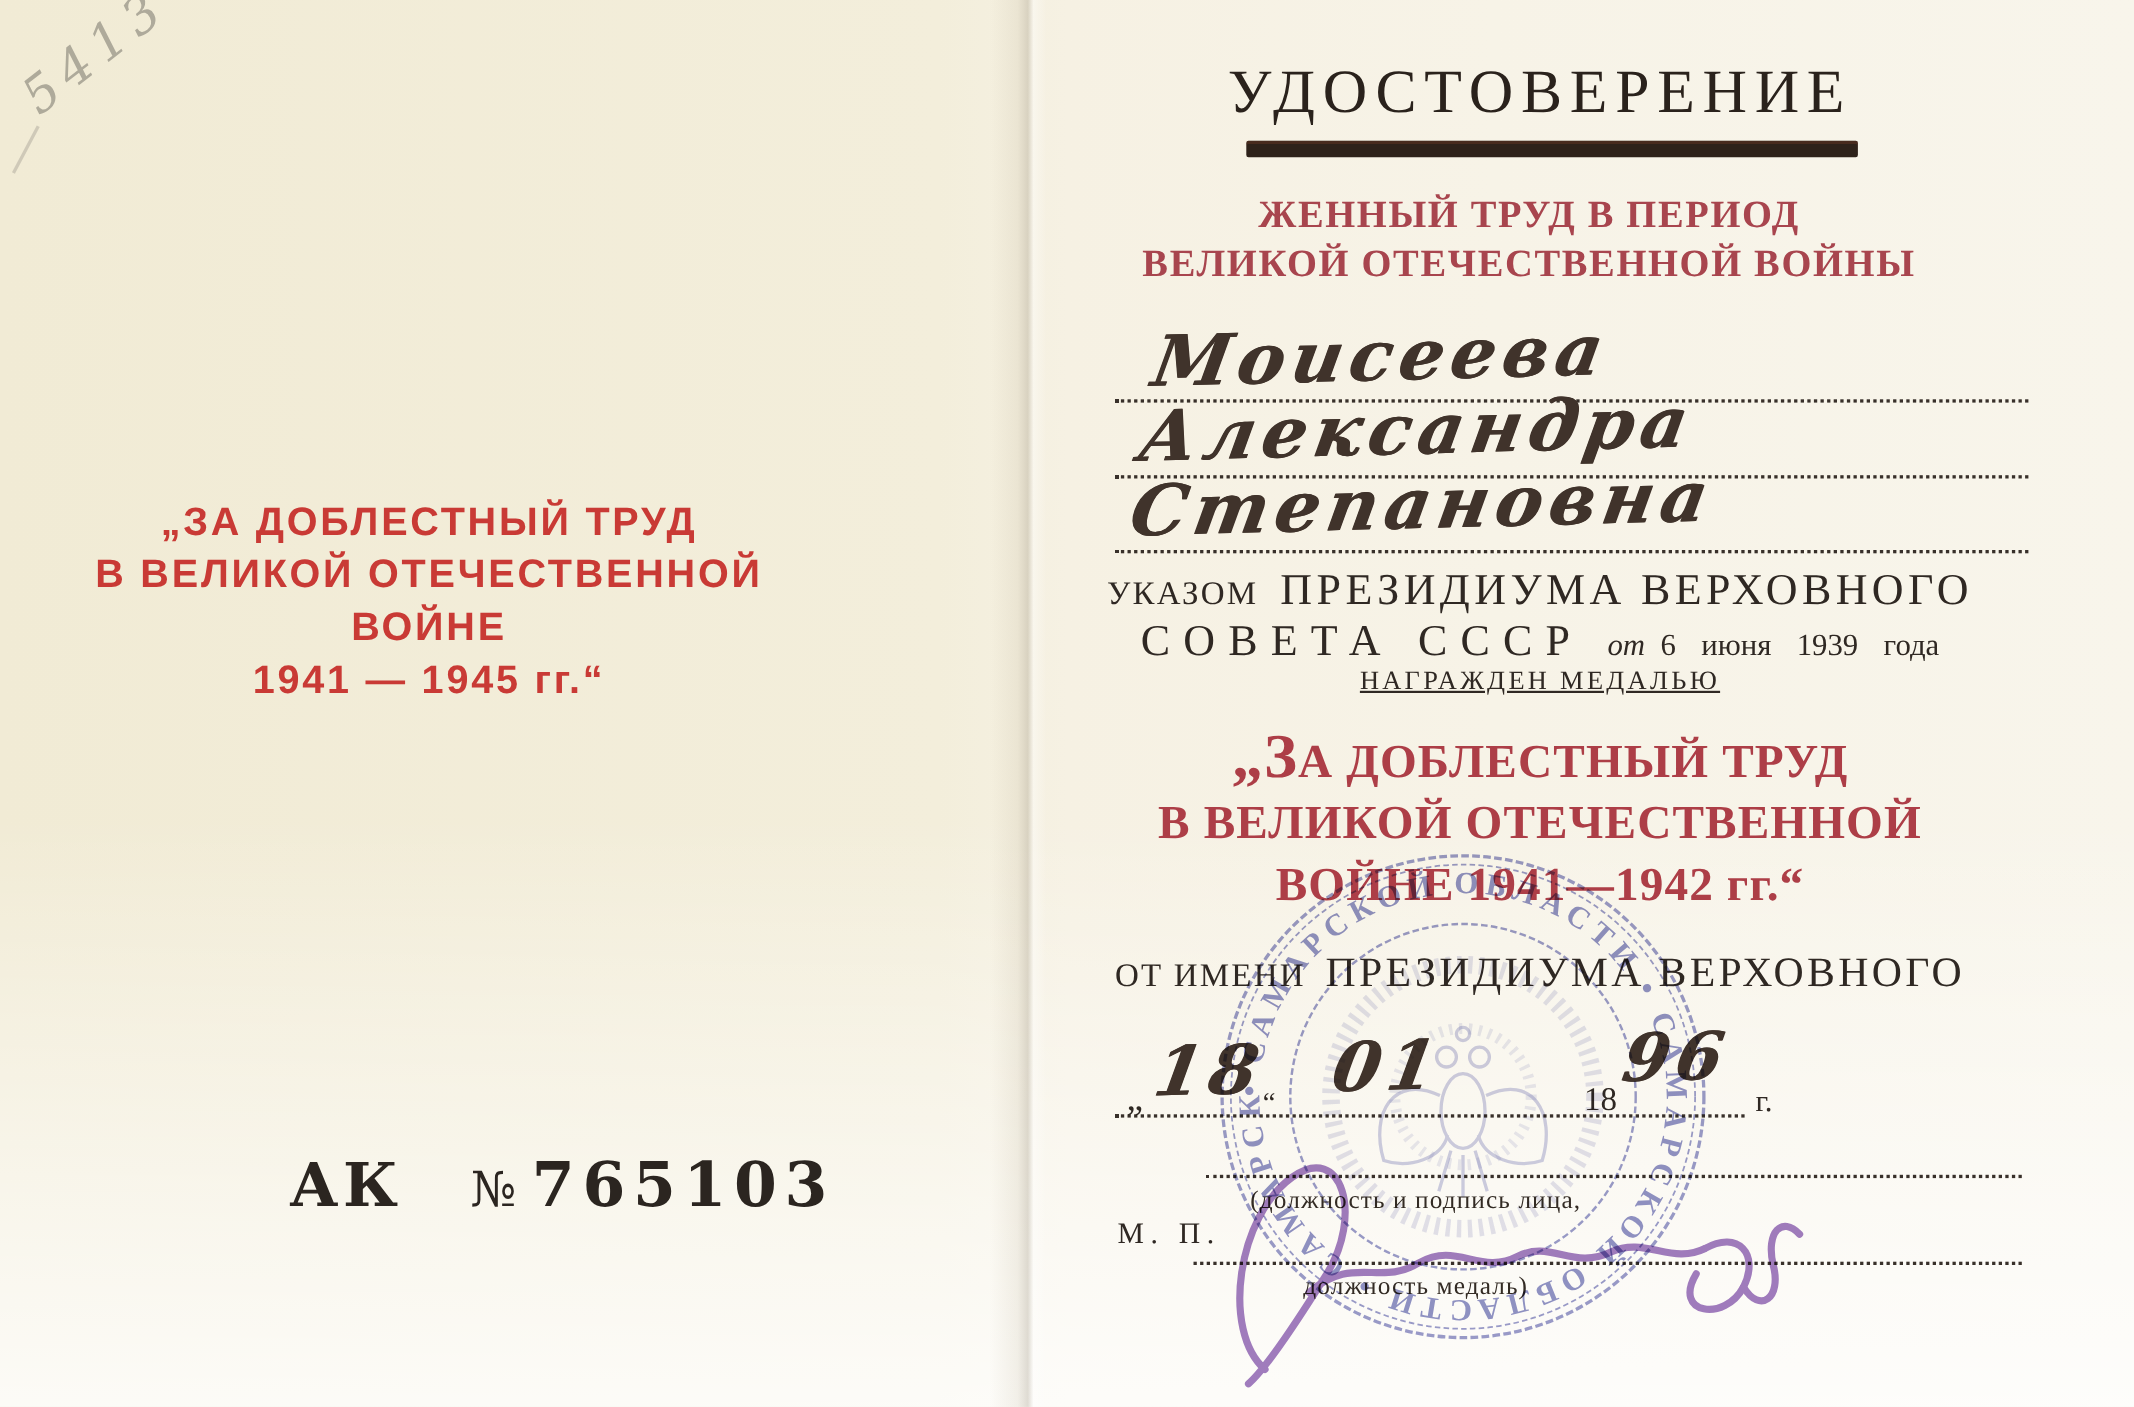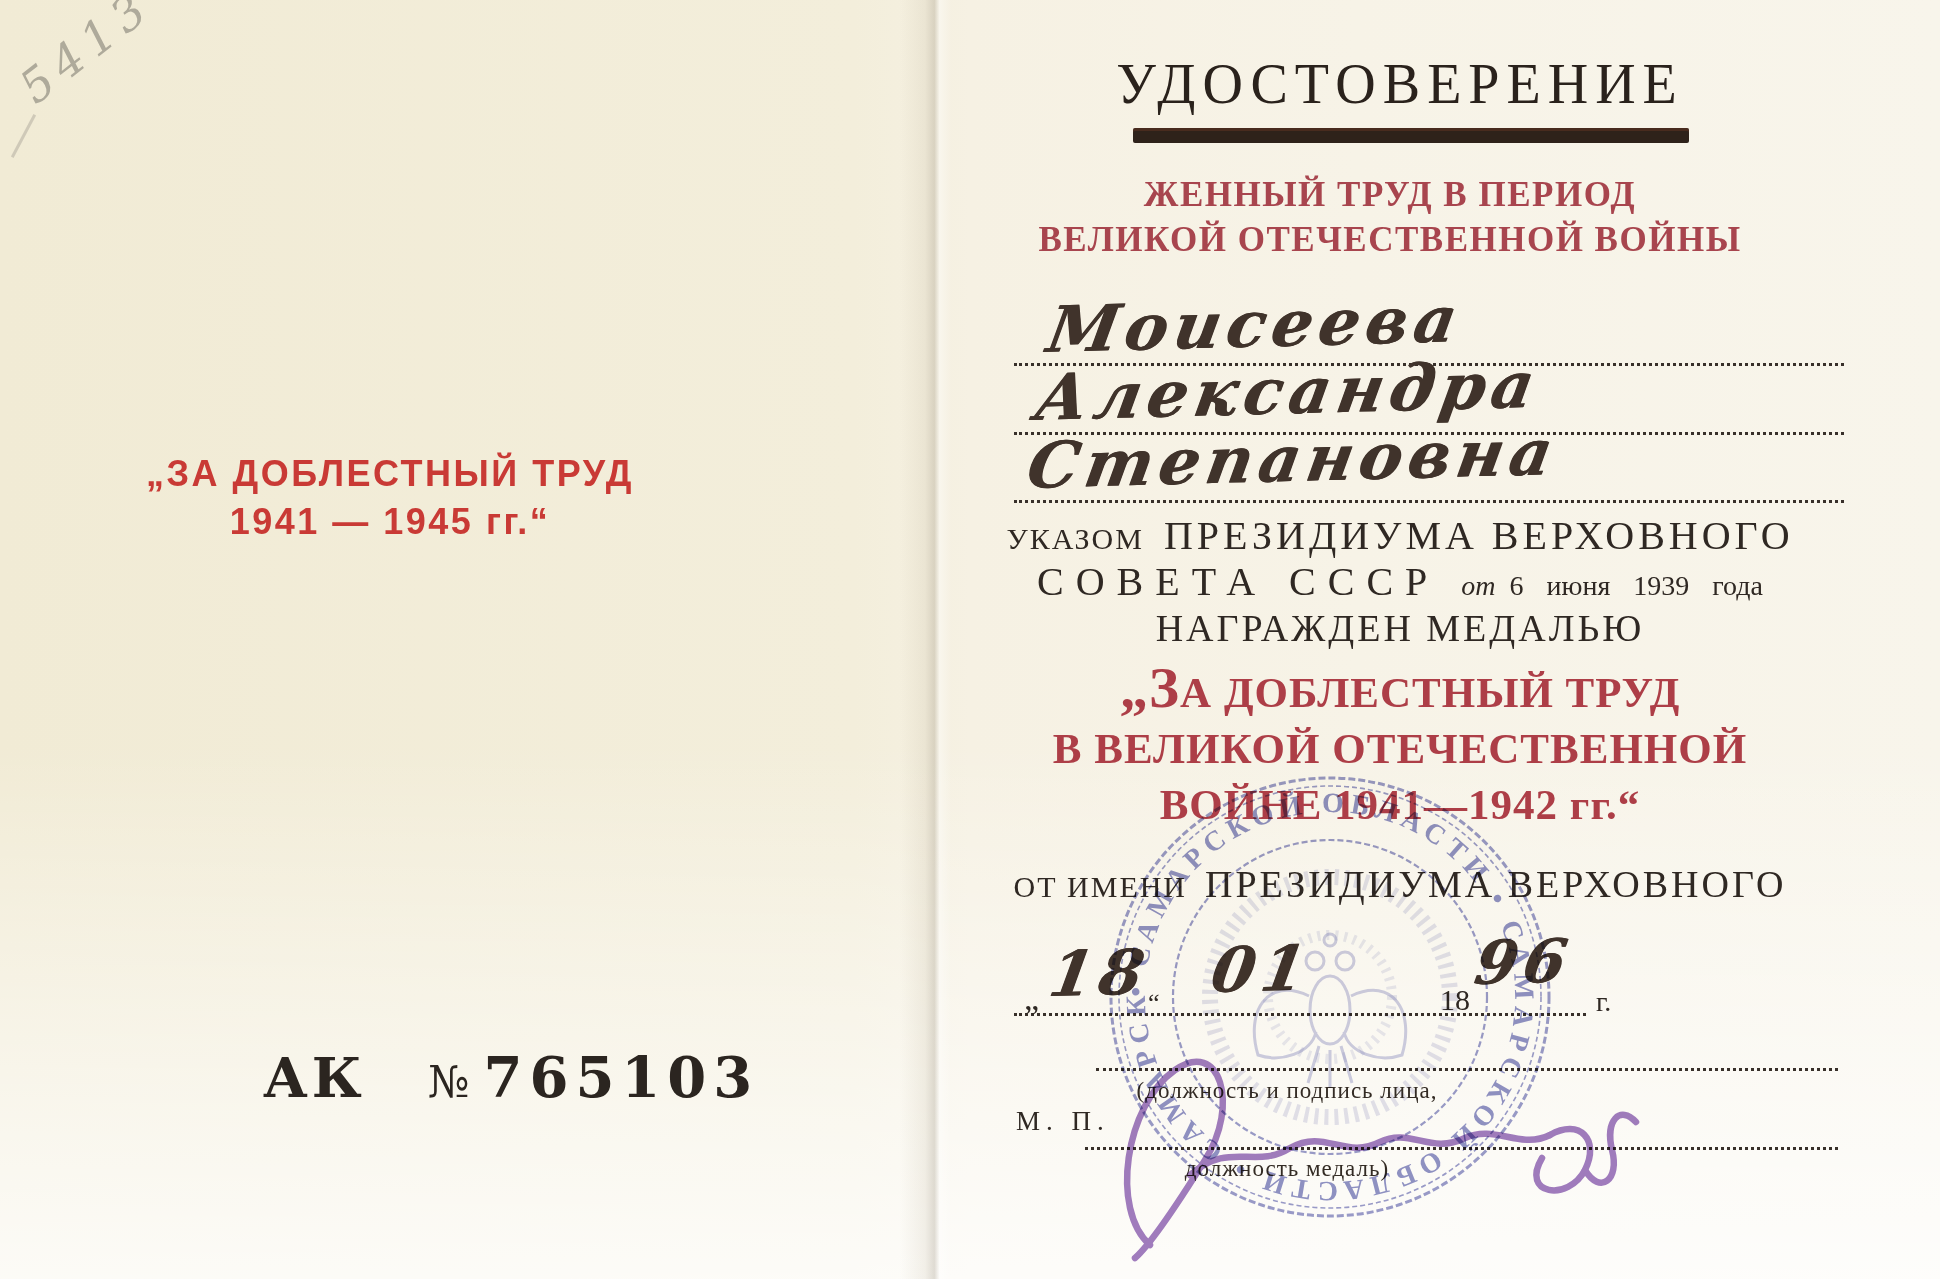--- a/index.html
+++ b/index.html
@@ -36,21 +36,21 @@
     letter-spacing:6px;transform:skewX(-11deg) rotate(-1.5deg);transform-origin:left bottom;
     text-shadow:.6px 0 0 #40332b;white-space:nowrap;}
   .nm{font-size:64px;}
   .decrow{left:1000px;width:800px;}
   .small-serif{font-size:30px;letter-spacing:2px;}
   .small-serif::first-letter{font-size:1.3em;}
   .big-serif{font-size:40px;letter-spacing:4px;}
   .wide{letter-spacing:12px;}
   .prep{font-style:italic;font-size:28px;margin-left:18px;}
   .datebits{font-size:28px;word-spacing:16px;margin-left:10px;}
-  .award{font-size:38px;letter-spacing:3px;}
+  .award{font-size:24px;letter-spacing:3px;text-decoration:underline;}
   .medal2{left:990px;top:660px;width:820px;font-size:43px;line-height:56px;font-weight:bold;
     letter-spacing:1px;color:#ad3e47;}
   .caption{font-size:23px;letter-spacing:1px;color:#332b24;}
   .mp{font-size:27px;letter-spacing:6px;color:#2f2823;}
   .pq{color:#2f2823;}
   svg{overflow:visible;}
   .stampsvg{left:1095px;top:762px;mix-blend-mode:multiply;}
   .sigsvg{left:1080px;top:1010px;mix-blend-mode:multiply;}
 </style>
 </head>
@@ -58,20 +58,21 @@
 
 <div id="doc">
 
   <div class="abs fold"></div>
 
   <div class="abs pencil">5413</div>
   <div class="abs pencil2"></div>
 
   <div class="abs lmedal ctr">
     <div>„ЗА ДОБЛЕСТНЫЙ ТРУД</div>
+    <div>В ВЕЛИКОЙ ОТЕЧЕСТВЕННОЙ ВОЙНЕ</div>
     <div>1941 — 1945 гг.“</div>
   </div>
 
   <div class="abs akrow">
     <span class="ak">АК</span>
     <span class="nosign">№</span>
     <span class="serial">765103</span>
   </div>
 
   <div class="abs title ctr">УДОСТОВЕРЕНИЕ</div>

